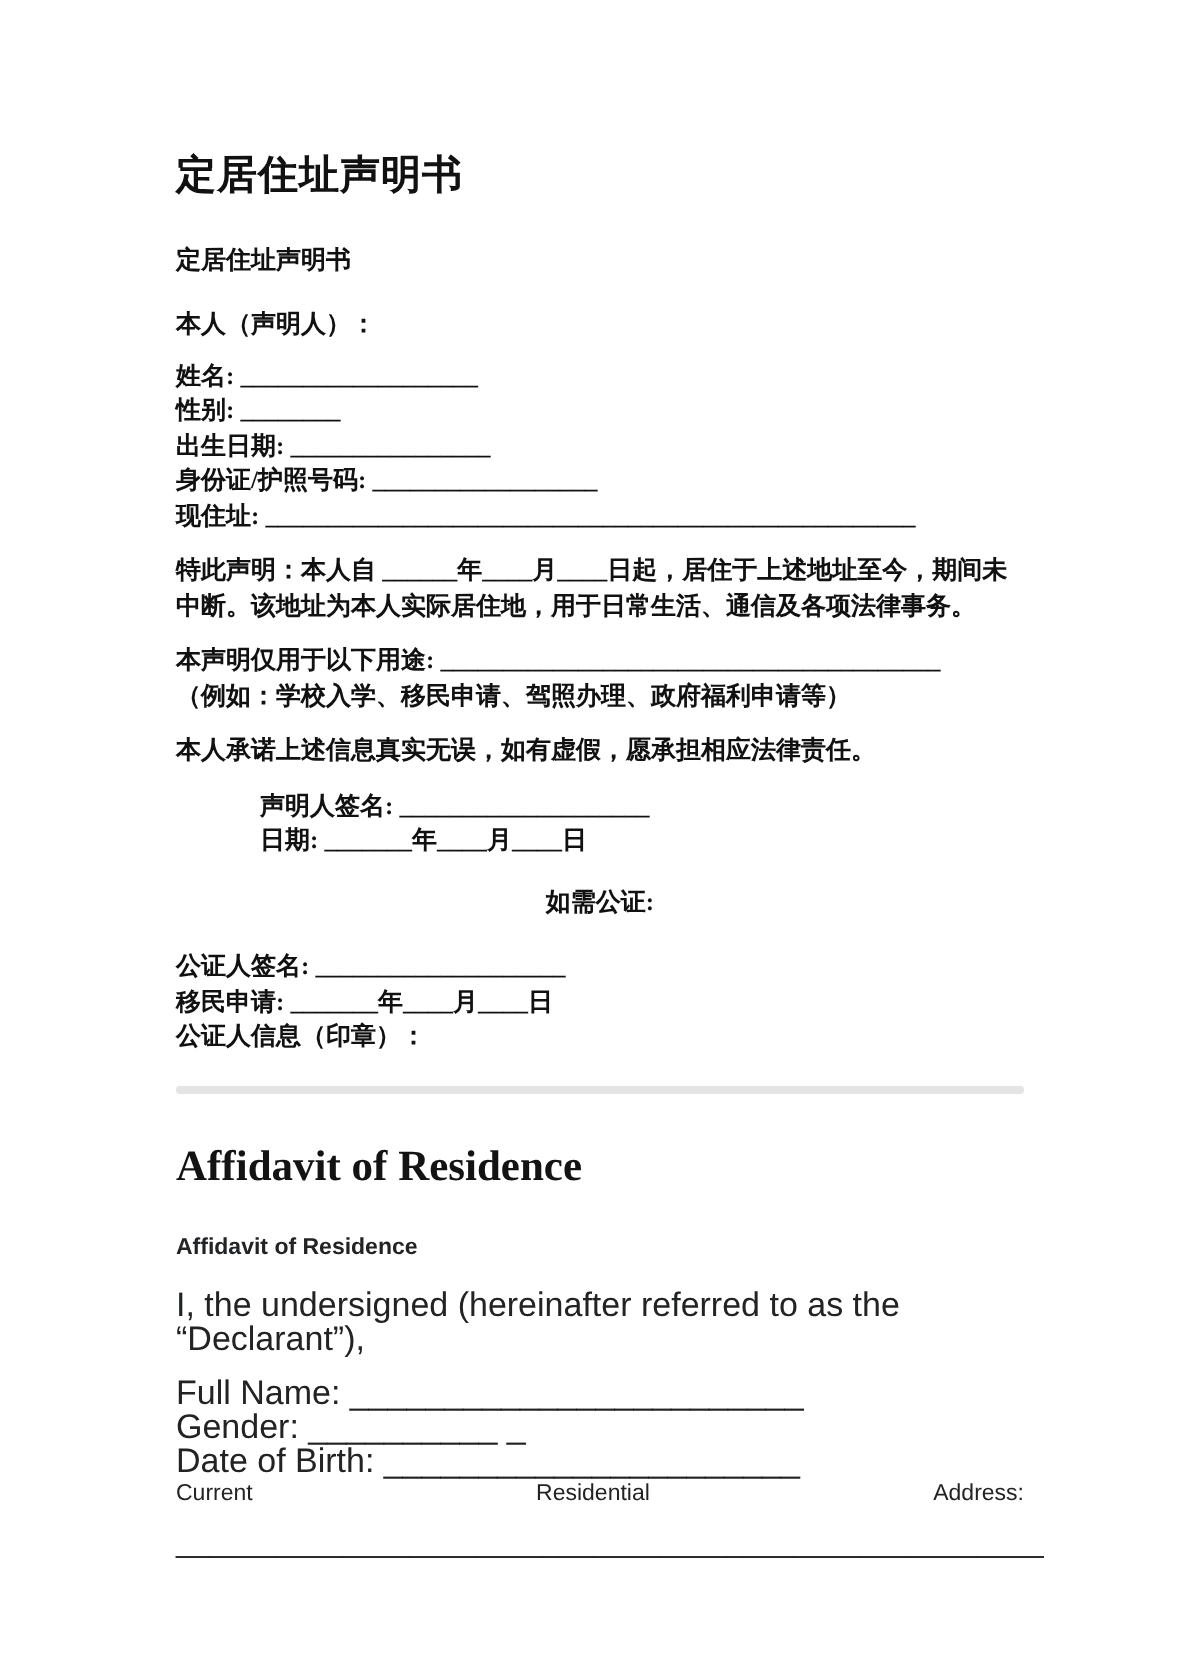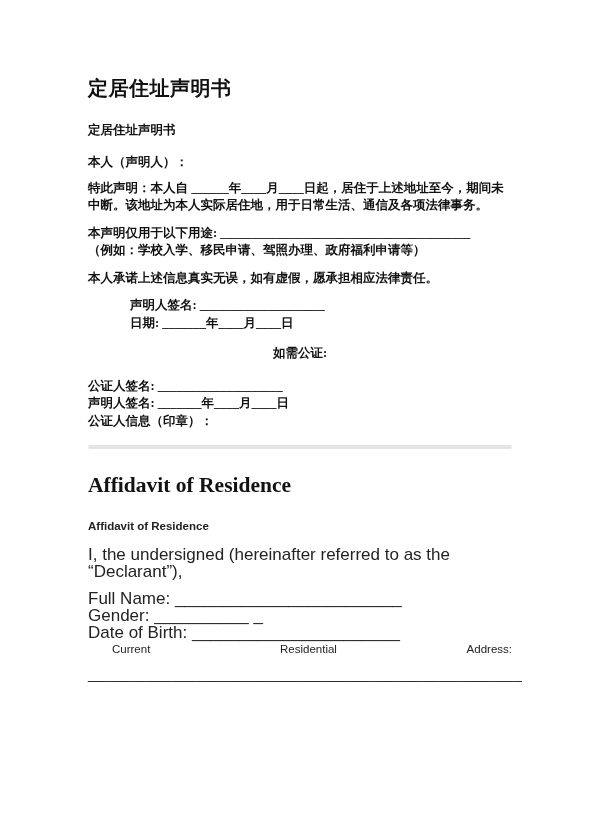--- a/index.html
+++ b/index.html
@@ -84,61 +84,67 @@
     margin: 0;
   }
   .en-intro {
     margin: 0 0 10px 0;
   }
   .addr-row {
     display: flex;
     justify-content: space-between;
     font-size: 11.5px;
     line-height: 17px;
-    margin-left: 24px;
   }
   .addr-underscores {
     font-size: 15px;
     line-height: 17px;
     margin: 7px 0 0 0;
     letter-spacing: 0;
     white-space: nowrap;
   }
 </style>
 </head>
 <body>
 
 <div class="page">
 
   <section class="cn">
     <h1 class="cn-h1">定居住址声明书</h1>
     <p class="cn-sub">定居住址声明书</p>
 
     <p class="cn-line mb8">本人（声明人）：</p>
 
+    <div class="cn-block">
+      <p class="cn-line">姓名: ___________________</p>
+      <p class="cn-line">性别: ________</p>
+      <p class="cn-line">出生日期: ________________</p>
+      <p class="cn-line">身份证/护照号码: __________________</p>
+      <p class="cn-line">现住址: ____________________________________________________</p>
+    </div>
 
     <p class="cn-para">特此声明：本人自 ______年____月____日起，居住于上述地址至今，期间未中断。该地址为本人实际居住地，用于日常生活、通信及各项法律事务。</p>
 
     <div class="cn-block">
       <p class="cn-line">本声明仅用于以下用途: ________________________________________</p>
       <p class="cn-line">（例如：学校入学、移民申请、驾照办理、政府福利申请等）</p>
     </div>
 
     <p class="cn-para">本人承诺上述信息真实无误，如有虚假，愿承担相应法律责任。</p>
 
     <div class="cn-block mb13">
       <p class="cn-line">声明人签名: ____________________</p>
       <p class="cn-line">日期: _______年____月____日</p>
     </div>
 
     <p class="cn-line mb15">如需公证:</p>
 
     <div>
       <p class="cn-line">公证人签名: ____________________</p>
-      <p class="cn-line">声明人签名: _______年____月____日</p>
+      <p class="cn-line">移民申请: _______年____月____日</p>
       <p class="cn-line">公证人信息（印章）：</p>
     </div>
   </section>
 
   <hr class="divider">
 
   <section class="en">
     <h1 class="en-h1">Affidavit of Residence</h1>
     <p class="en-sub">Affidavit of Residence</p>
 

